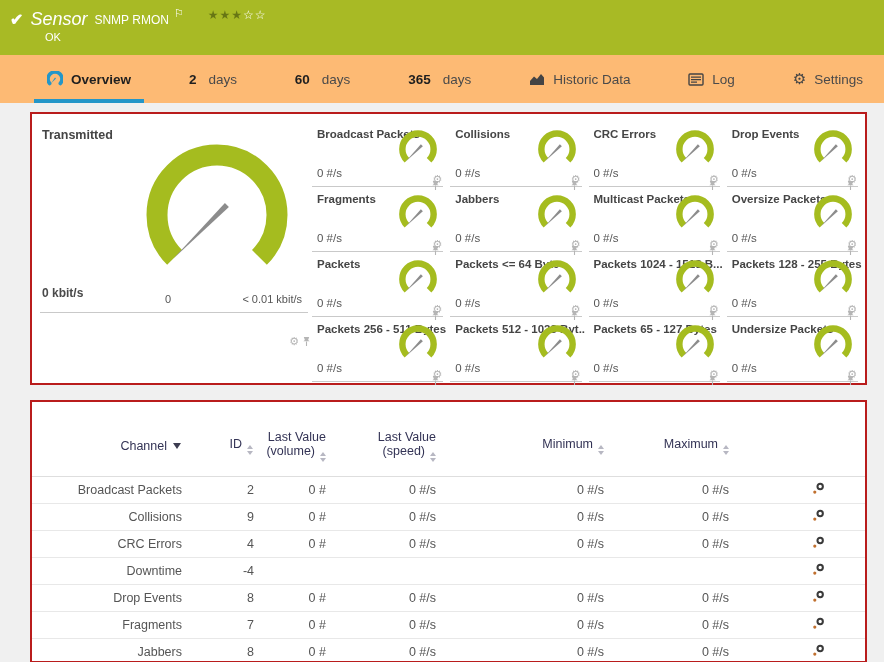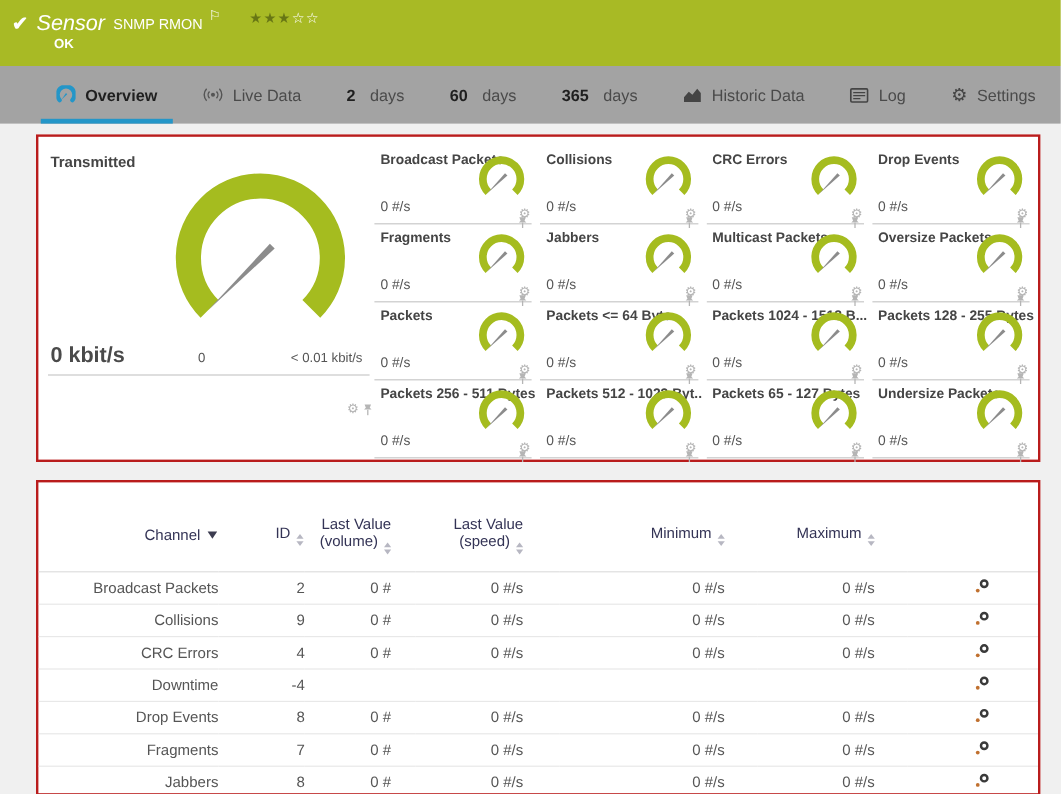--- a/index.html
+++ b/index.html
@@ -13,43 +13,43 @@
   
   .topbar { height:55px; background:#a8ba25; color:#fff; position:relative; }
   .title-row { display:flex; align-items:center; padding:9px 0 0 10px; }
   .check-icon { font-size:16px; font-weight:700; margin-right:7px; }
   .kind { font-style:italic; font-size:18px; margin-right:7px; }
   .name { font-size:12px; }
   .flag-icon { font-size:11px; margin-left:5px; align-self:flex-start; margin-top:-2px; }
   .stars { margin-left:24px; font-size:12px; letter-spacing:1px; align-self:flex-start; margin-top:-1px; }
   .stars .sf { color:rgba(25,35,0,0.45); }
   .stars .se { color:#fff; }
-  .status { position:absolute; left:45px; top:31px; font-size:11px; font-weight:700; }
+  .status { position:absolute; left:45px; top:31px; font-size:11px; font-weight:400; }
 
   
-  .tabbar { height:48px; background:#a3a3a3; display:flex; justify-content:space-between;
+  .tabbar { height:48px; background:#fdba74; display:flex; justify-content:space-between;
             padding:0 8px 0 34px; }
   .tab { display:flex; align-items:center; gap:8px; padding:0 13px; font-size:13.5px;
          color:#4a4a4a; position:relative; cursor:pointer; white-space:nowrap; }
   .tab.active::after { content:""; position:absolute; left:0; right:0; bottom:0; height:4px; background:#2496c8; }
   .tab.active .tab-label { color:#1f1f1f; font-weight:700; }
   .day-num { font-weight:700; color:#1f1f1f; margin-right:4px; }
   .tab-glyph { font-size:15px; color:#444; }
 
   
   .panel { background:#fff; margin-left:30px; width:837px; border:2px solid #b91c1c; }
   .gauges-panel { margin-top:9px; height:273px; display:flex; }
   .table-panel { margin-top:15px; height:263px; overflow:hidden; }
 
   
   .main-cell { width:280px; flex:none; position:relative; }
   .main-cell .divider { position:absolute; left:8px; right:4px; top:198px; border-bottom:1px solid #c9c9c9; }
   .main-title { position:absolute; left:10px; top:14px; font-size:12.5px; font-weight:700; color:#454545; }
   .main-gauge-svg { position:absolute; left:105px; top:21px; }
-  .main-value { position:absolute; left:10px; top:172px; font-size:18px; font-weight:700; color:#4a4a4a; }
+  .main-value { position:absolute; left:10px; top:172px; font-size:12px; font-weight:700; color:#4a4a4a; }
   .min-label { position:absolute; left:133px; top:179px; font-size:11px; color:#555; }
   .max-label { position:absolute; right:10px; top:179px; font-size:11px; color:#555; }
   .main-icons { position:absolute; right:7px; top:186px; }
 
   .arc { fill:none; stroke:#a5bc1f; }
   .ndl { fill:#8c8c8c; }
 
   
   .cells-grid { flex:1; display:grid; grid-template-columns:repeat(4,1fr);
                 grid-auto-rows:65px; padding-top:8px; }
@@ -94,27 +94,20 @@
   <div class="status">OK</div>
 </div>
 
 <div class="tabbar">
   <div class="tab active">
     <svg width="16" height="16" viewBox="0 0 16 16">
       <path d="M2.7 12.5 A7 7 0 1 1 13.3 12.5" fill="none" stroke="#2496c8" stroke-width="3.6" stroke-linecap="round"></path>
       <polygon points="4.2,12.2 9,7.6 8,6.6" fill="#2496c8"></polygon>
     </svg>
     <span class="tab-label">Overview</span>
-  </div>
-  <div class="tab">
-    <svg width="17" height="14" viewBox="0 0 17 14">
-      <circle cx="8.5" cy="7" r="1.7" fill="#555"></circle>
-      <path d="M5.6 4.2 a4 4 0 0 0 0 5.6 M3.2 2 a7.2 7.2 0 0 0 0 10 M11.4 4.2 a4 4 0 0 1 0 5.6 M13.8 2 a7.2 7.2 0 0 1 0 10" fill="none" stroke="#555" stroke-width="1.2"></path>
-    </svg>
-    <span class="tab-label">Live Data</span>
   </div>
   <div class="tab">
     <span class="day-num">2</span>
     <span class="tab-label">days</span>
   </div>
   <div class="tab">
     <span class="day-num">60</span>
     <span class="tab-label">days</span>
   </div>
   <div class="tab">

